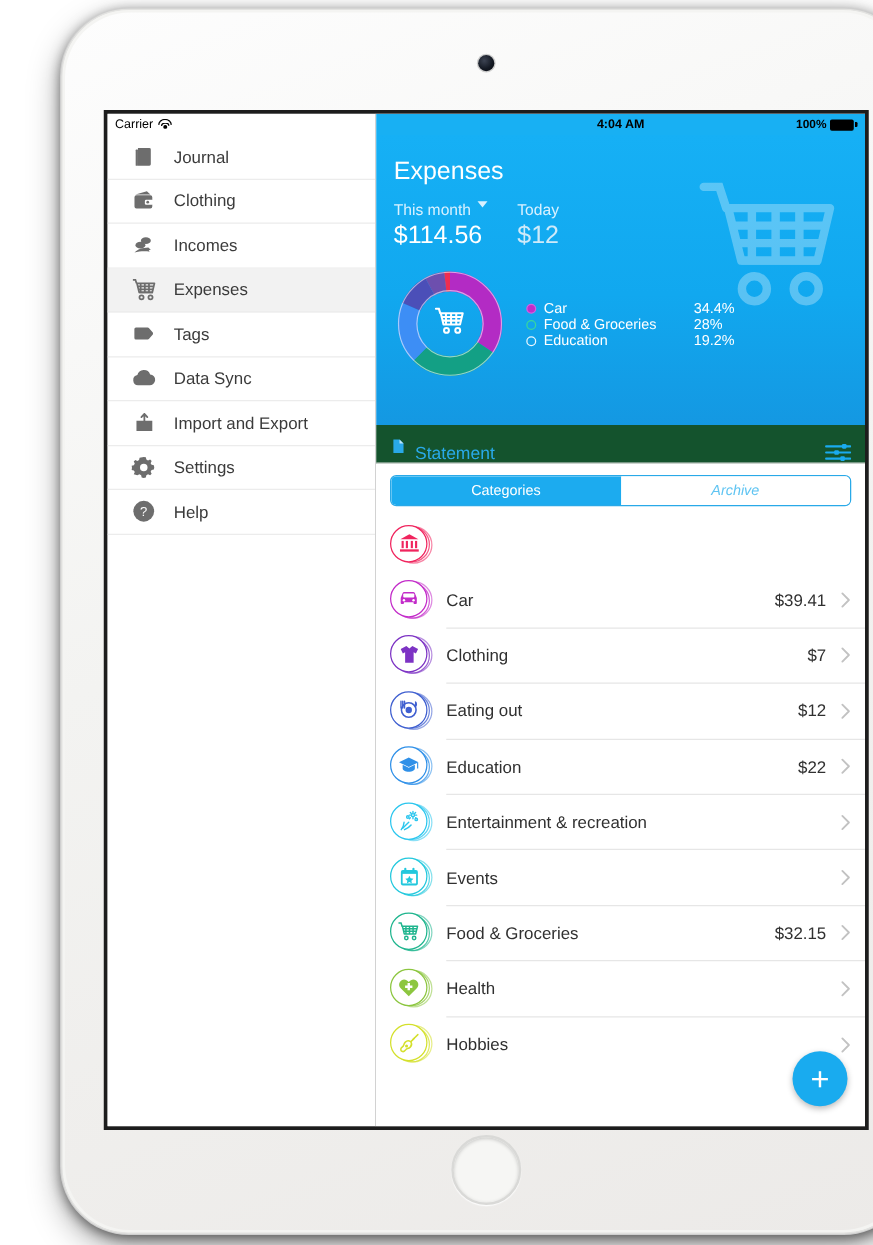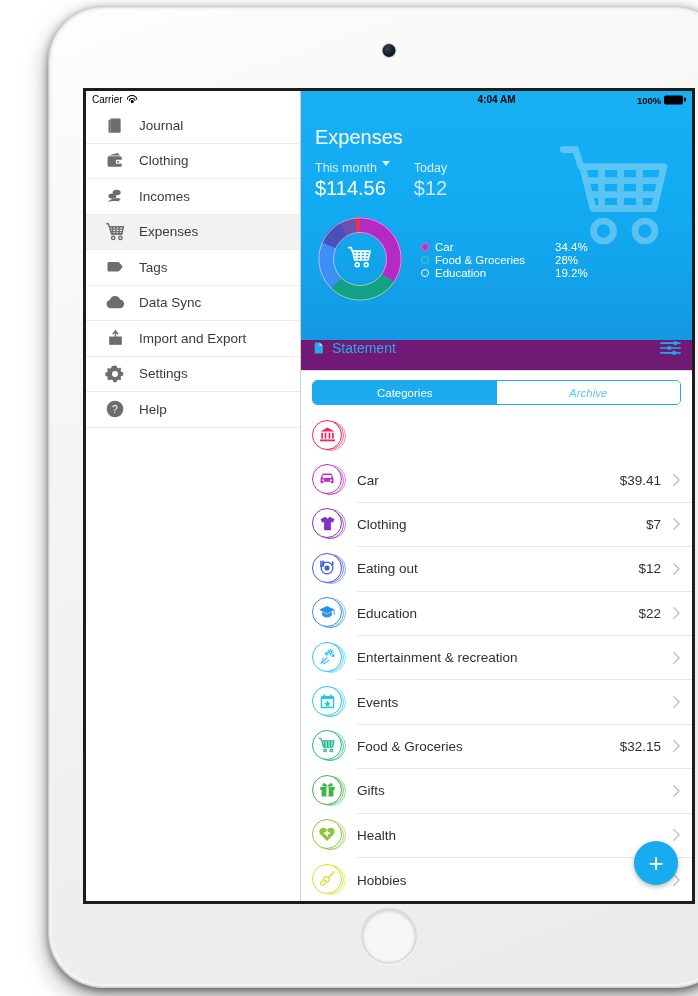--- a/index.html
+++ b/index.html
@@ -121,22 +121,22 @@
   .chart-row { display: flex; align-items: center; padding: 12px 0 0 12px; gap: 14px; }
   .donut-wrap { position: relative; width: 94px; height: 94px; flex:0 0 94px; }
   .donut-cart { position:absolute; left:50%; top:50%; transform:translate(-50%,-50%); color:#fff; }
   .legend { display:flex; flex-direction:column; gap:1px; padding-top:2px; }
   .leg-row { display:flex; align-items:center; font-size:11.5px; color:#fff; }
   .leg-dot { width:8px;height:8px;border-radius:50%; border:1.6px solid #fff; margin-right:6px; flex:0 0 8px; }
   .leg-name { width: 120px; white-space: nowrap; }
   .leg-pct { }
 
   .statement-bar {
-    height: 31px; background: #701a75; border-bottom: 1px solid #dcdcdc;
-    display: flex; align-items: flex-start; padding: 0 11px 0 11px; gap: 7px;
+    height: 31px; background: #14532d; border-bottom: 1px solid #dcdcdc;
+    display: flex; align-items: flex-end; padding: 0 11px 0 11px; gap: 7px;
   }
   .st-title { font-size: 14px; color: #29a9e8; }
   .st-filter { margin-left: auto; display:flex; }
 
   .seg-wrap { padding: 9px 11px 9px 11px; background:#fff; }
   .seg {
     display: flex; border: 1px solid #29a9e8; border-radius: 5px; overflow: hidden; height: 25px;
   }
   .seg-btn { flex:1; display:flex; align-items:center; justify-content:center; font-size:11.5px; }
   .seg-btn.on { background:#1cabef; color:#fff; }
@@ -577,44 +577,20 @@
               <span class="row-name">Food &amp; Groceries</span>
               <span class="row-amt">$32.15</span>
               <span class="row-chev">
                 <svg width="9" height="14" viewBox="0 0 10 16" fill="none" stroke="currentColor" stroke-width="1.7" stroke-linecap="round" stroke-linejoin="round">
                   <path d="M2 2l6 6-6 6"></path>
                 </svg>
               </span>
             </span>
           </div>
           <div class="row">
-            <span class="row-ico" style="color:#3cb54a">
-              <span class="ring-back"></span>
-              <span class="ring-back2"></span>
-              <span class="ring-main">
-                <svg width="17" height="17" viewBox="0 0 24 24" fill="currentColor">
-                  <rect x="1.8" y="8.2" width="20.4" height="4.4" rx=".8"></rect>
-                  <rect x="3.6" y="12.6" width="16.8" height="9.2" rx=".9"></rect>
-                  <rect x="10.4" y="8.2" width="3.2" height="13.6" fill="#fff"></rect>
-                  <path d="M12 7.8C10.8 5.4 9 3.3 7 3.3c-1.5 0-2.3 1-2.3 2.1 0 1.5 1.6 2.4 4 2.4z"></path>
-                  <path d="M12 7.8c1.2-2.4 3-4.5 5-4.5 1.5 0 2.3 1 2.3 2.1 0 1.5-1.6 2.4-4 2.4z"></path>
-                </svg>
-              </span>
-            </span>
-            <span class="row-body">
-              <span class="row-name">Gifts</span>
-              <span class="row-amt"></span>
-              <span class="row-chev">
-                <svg width="9" height="14" viewBox="0 0 10 16" fill="none" stroke="currentColor" stroke-width="1.7" stroke-linecap="round" stroke-linejoin="round">
-                  <path d="M2 2l6 6-6 6"></path>
-                </svg>
-              </span>
-            </span>
-          </div>
-          <div class="row">
             <span class="row-ico" style="color:#8cc63f">
               <span class="ring-back"></span>
               <span class="ring-back2"></span>
               <span class="ring-main">
                 <svg width="18" height="18" viewBox="0 0 24 24" fill="currentColor">
                   <path d="M12 21.2 3.4 12.8C.9 10.3 1.3 6 4.5 4.2c2.5-1.4 5.5-.5 7.5 2 2-2.5 5-3.4 7.5-2 3.2 1.8 3.6 6.1 1.1 8.6z"></path>
                   <path d="M10.7 7.2h2.6v2.6h2.6v2.6h-2.6v2.6h-2.6v-2.6H8.1V9.8h2.6z" fill="#fff"></path>
                 </svg>
               </span>
             </span>

